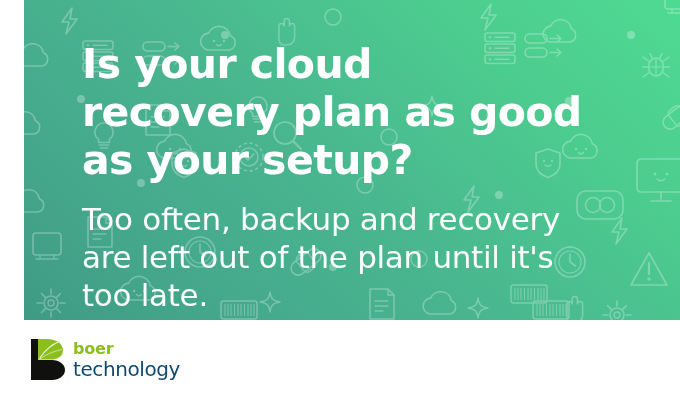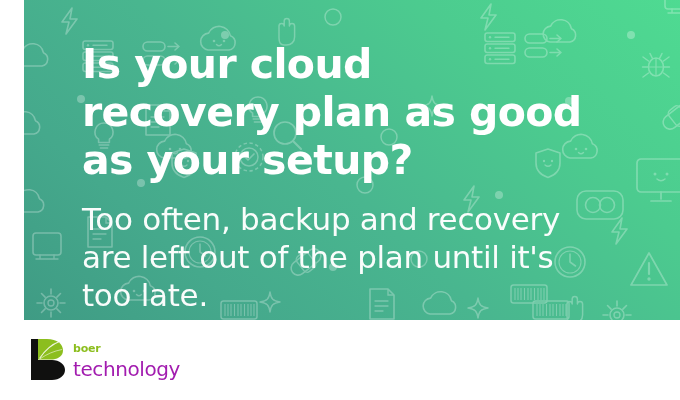--- a/index.html
+++ b/index.html
@@ -98,32 +98,32 @@
     height: 41px;
     flex: 0 0 auto;
   }
   .logo-wordmark {
     margin-left: 8px;
     line-height: 1;
   }
   .logo-line1 {
     display: block;
     font-family: "DejaVu Sans", sans-serif;
-    font-size: 11px;
+    font-size: 16px;
     font-weight: 700;
     color: #8cbe1e;
     letter-spacing: -0.2px;
     line-height: 17px;
   }
   .logo-line2 {
     display: block;
     font-family: "DejaVu Sans", sans-serif;
     font-size: 20px;
     font-weight: 400;
-    color: #a21caf;
+    color: #0c4a6e;
     letter-spacing: -0.4px;
     line-height: 22px;
     margin-top: 1px;
   }
 </style>
 </head>
 <body>
 
 <div id="banner">
 

